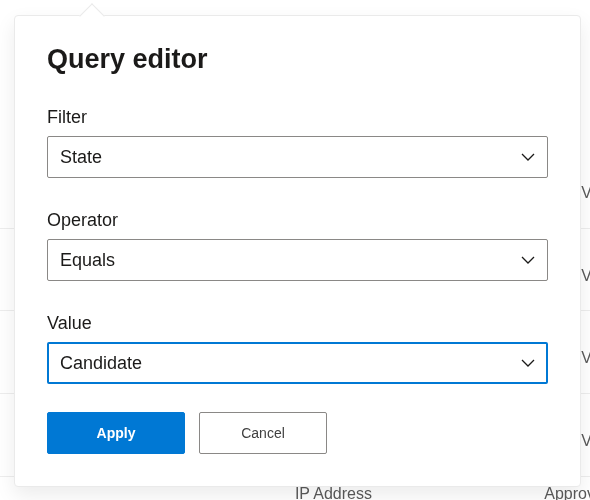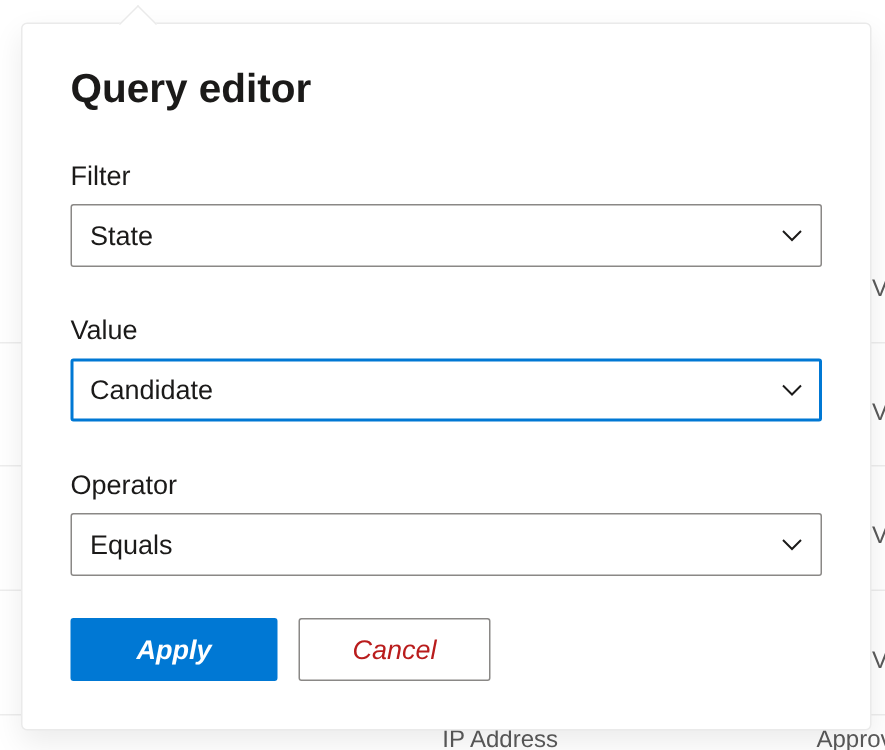--- a/index.html
+++ b/index.html
@@ -103,38 +103,37 @@
     }
     .buttons {
       display: flex;
       gap: 14px;
       margin-top: 28px;
     }
     .btn {
       height: 42px;
       min-width: 138px;
       padding: 0 20px;
-      font-size: 18px;
+      font-size: 14px;
       font-weight: 600;
       border-radius: 2px;
       cursor: pointer;
       display: inline-flex;
       align-items: center;
       justify-content: center;
       font-family: inherit;
-      font-style: italic;
     }
     .btn-primary {
       background: #0078d4;
       color: #fff;
       border: 1px solid #0078d4;
     }
     .btn-secondary {
       background: #fff;
-      color: #b91c1c;
+      color: #404040;
       border: 1px solid #8a8886;
       font-weight: 400;
       min-width: 128px;
     }
   </style>
 </head>
 <body>
 
 <div class="bg-line" style="top:228px"></div>
 <div class="bg-line" style="top:310px"></div>
@@ -158,35 +157,35 @@
       <span>State</span>
       <span class="chevron">
         <svg viewBox="0 0 14 14">
             <polyline points="1,4 7,10 13,4"></polyline>
           </svg>
       </span>
     </div>
   </div>
 
   <div class="field">
-    <label class="field-label">Value</label>
-    <div class="select focused">
-      <span>Candidate</span>
+    <label class="field-label">Operator</label>
+    <div class="select">
+      <span>Equals</span>
       <span class="chevron">
         <svg viewBox="0 0 14 14">
             <polyline points="1,4 7,10 13,4"></polyline>
           </svg>
       </span>
     </div>
   </div>
 
   <div class="field">
-    <label class="field-label">Operator</label>
-    <div class="select">
-      <span>Equals</span>
+    <label class="field-label">Value</label>
+    <div class="select focused">
+      <span>Candidate</span>
       <span class="chevron">
         <svg viewBox="0 0 14 14">
             <polyline points="1,4 7,10 13,4"></polyline>
           </svg>
       </span>
     </div>
   </div>
 
   <div class="buttons">
     <button class="btn btn-primary">Apply</button>

